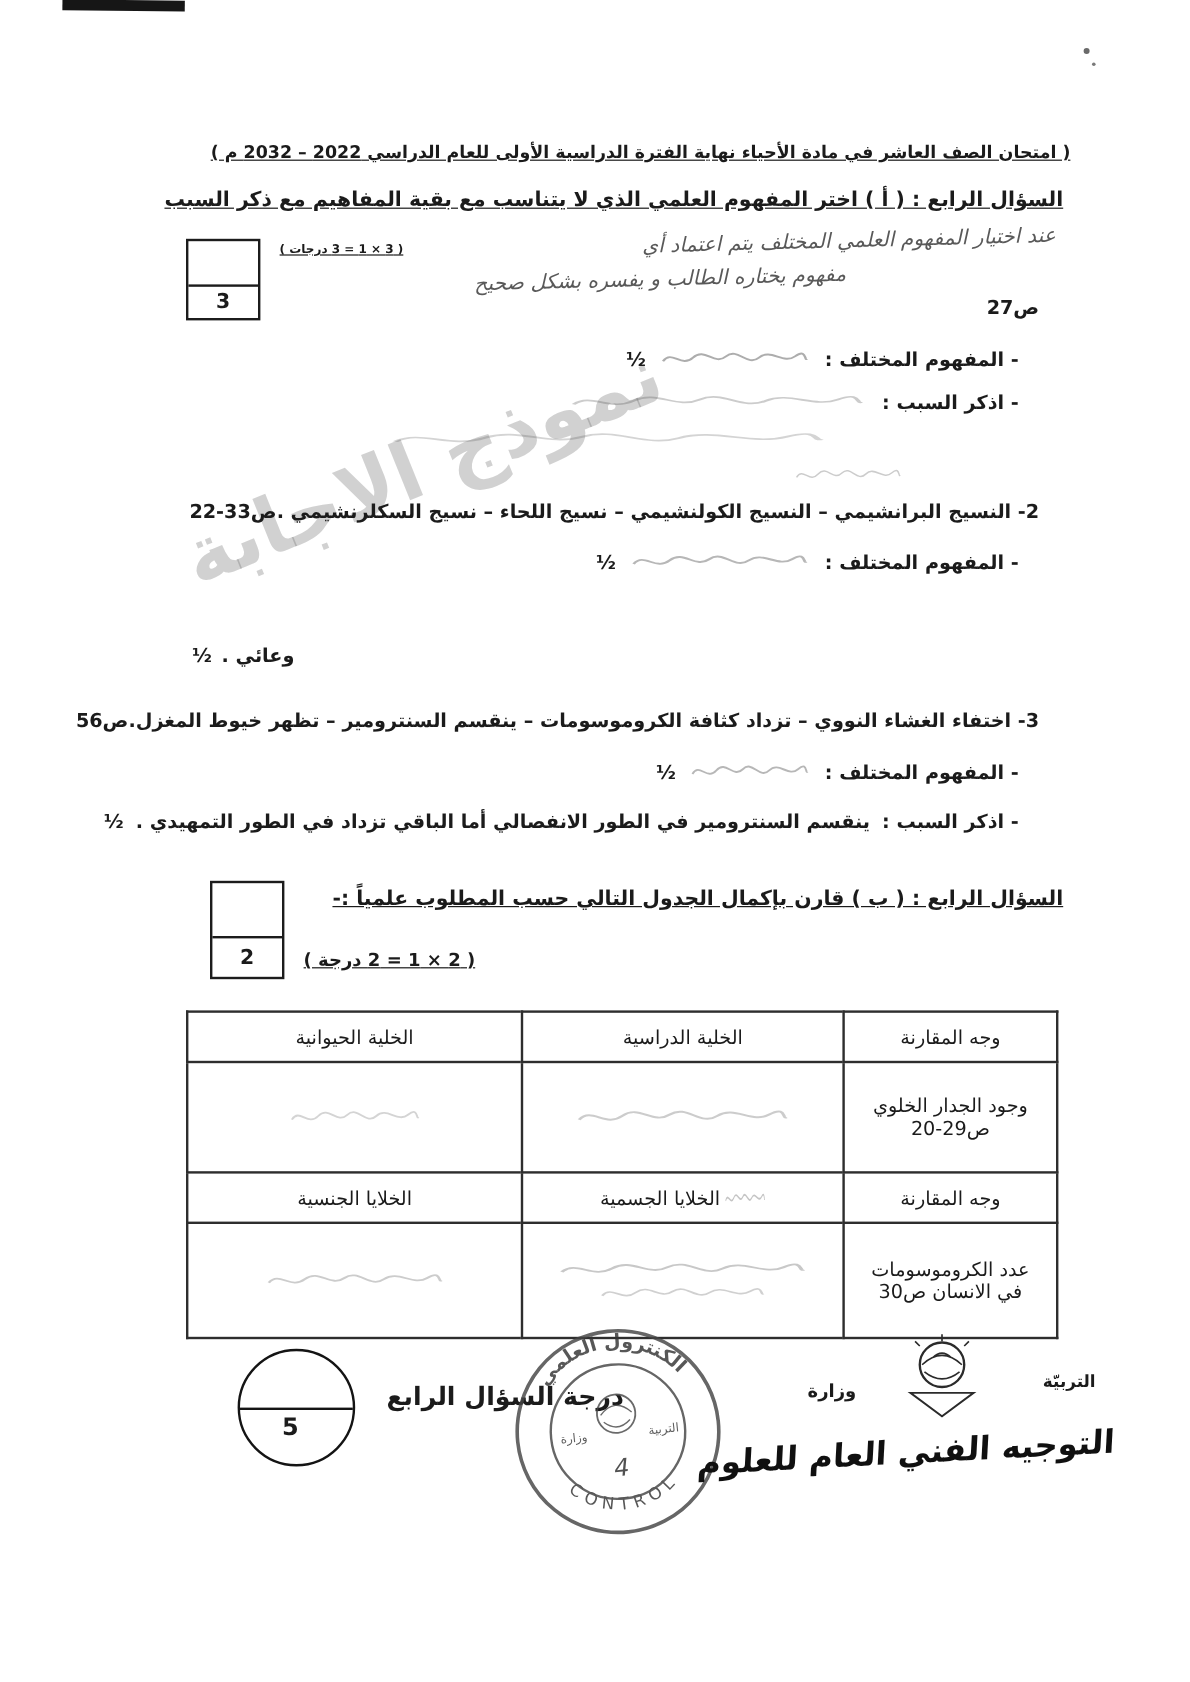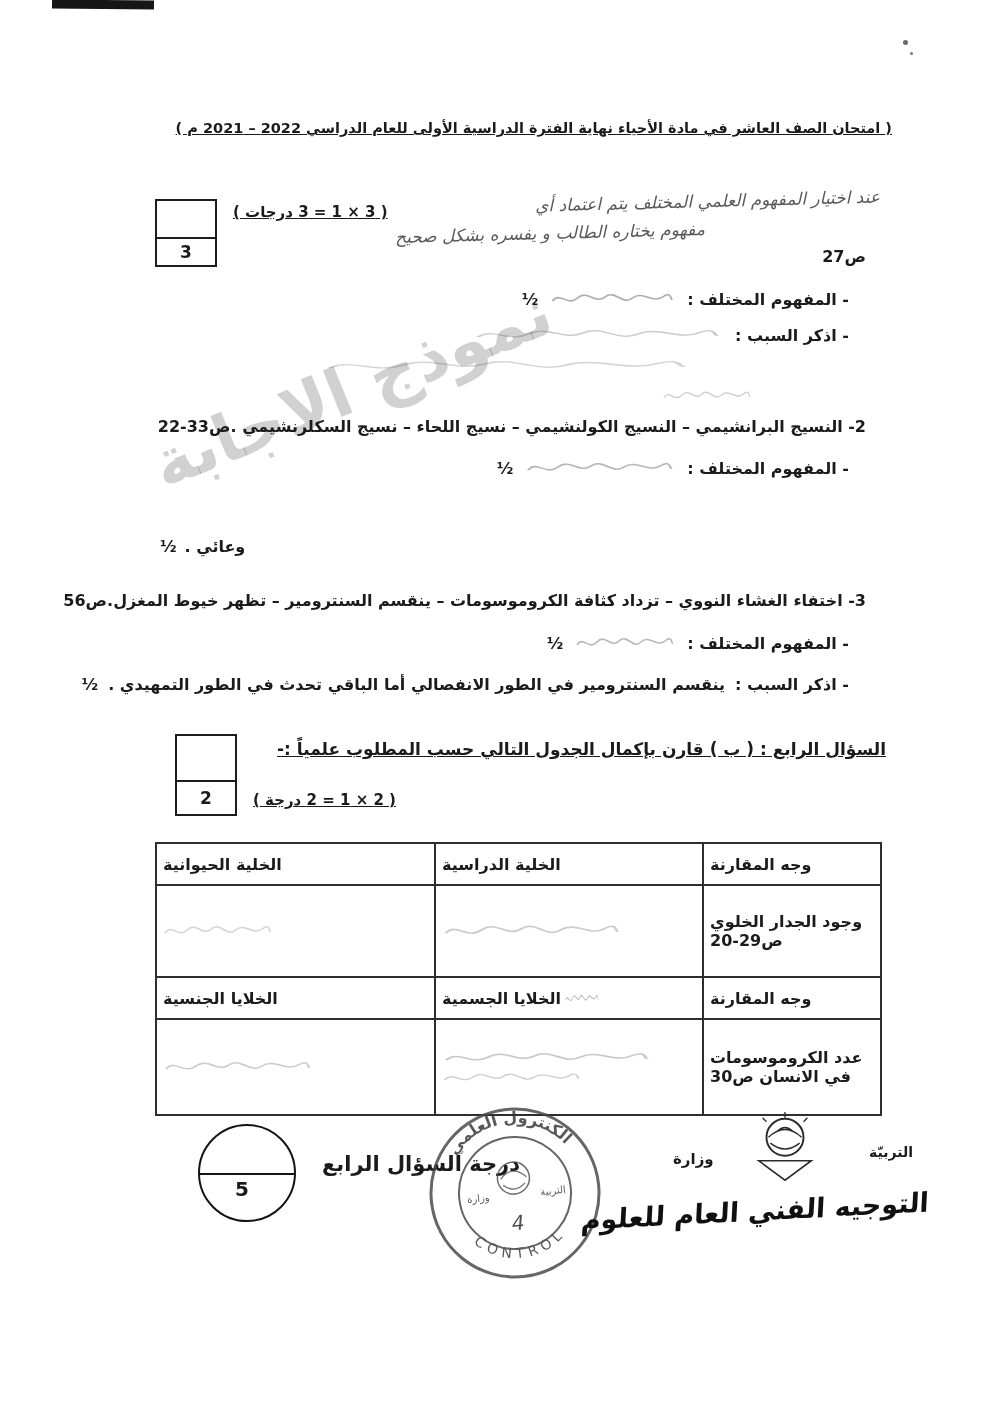--- a/index.html
+++ b/index.html
@@ -13,48 +13,49 @@
   .hand{color:#3d3d3d;opacity:.85;font-style:italic;}
   .concept-line{display:flex;justify-content:space-between;align-items:baseline;direction:rtl;
                 font-weight:bold;font-size:16px;white-space:nowrap;}
   .answer-line{display:flex;align-items:center;direction:rtl;gap:12px;font-weight:bold;font-size:16px;white-space:nowrap;}
   .score-box{border:2px solid #1c1c1c;display:flex;flex-direction:column;background:#fff;}
   .score-box .top{flex:1.35;border-bottom:2px solid #1c1c1c;}
   .score-box .bottom{flex:1;display:flex;align-items:center;justify-content:center;font-weight:bold;font-size:17px;}
   .watermark{font-size:66px;font-weight:bold;color:rgba(104,104,104,0.30);transform:rotate(-22deg);
              letter-spacing:8px;white-space:nowrap;}
   table.cmp{border-collapse:collapse;direction:rtl;width:725px;table-layout:fixed;}
-  table.cmp td{border:2px solid #2e2e2e;text-align:left;vertical-align:middle;font-weight:bold;
+  table.cmp td{border:2px solid #2e2e2e;text-align:center;vertical-align:middle;font-weight:normal;
                font-size:16px;padding:4px 6px;}
   .scrib{display:inline-block;vertical-align:middle;}
   .score-circle{width:94px;height:94px;border:2.5px solid #141414;border-radius:50%;position:relative;background:#fff;}
   .score-circle .mid{position:absolute;left:0;right:0;top:50%;border-top:2px solid #141414;}
   .score-circle .val{position:absolute;left:0;right:10px;top:54%;text-align:center;font-size:20px;font-weight:bold;}
   .signature{font-size:27px;font-weight:bold;color:#101010;transform:rotate(-3deg) skewX(-6deg);
              letter-spacing:1px;white-space:nowrap;}
   .artifact{background:#161616;}
 </style>
 </head>
 <body>
 
 <div class="page">
 
   <div class="abs artifact" style="left:52px;top:0;width:102px;height:9px;transform:rotate(.6deg);"></div>
   <div class="abs" style="left:903px;top:40px;width:5px;height:5px;border-radius:50%;background:#6a6a6a;"></div>
   <div class="abs" style="left:910px;top:52px;width:3px;height:3px;border-radius:50%;background:#7a7a7a;"></div>
 
-  <div class="abs rtl b u nowrap" style="left:186px;top:120px;width:706px;text-align:center;font-size:14.5px;">( امتحان الصف العاشر في مادة الأحياء نهاية الفترة الدراسية الأولى للعام الدراسي 2022 – 2021 م )</div>
+  <div class="abs rtl b u nowrap" style="left:186px;top:120px;width:706px;text-align:center;font-size:14.5px;">( امتحان الصف العاشر في مادة الأحياء نهاية الفترة الدراسية الأولى للعام الدراسي 2022 – 2032 م )</div>
 
   <div class="abs rtl watermark" style="left:140px;top:350px;">نموذج الاجابة</div>
 
+  <div class="abs rtl b u nowrap" style="right:106px;top:157px;font-size:17px;">السؤال الرابع : ( أ ) اختر المفهوم العلمي الذي لا يتناسب مع بقية المفاهيم مع ذكر السبب</div>
 
   <div class="abs rtl hand nowrap" style="right:112px;top:191px;font-size:17px;transform:rotate(-1.5deg);">عند اختيار المفهوم العلمي المختلف يتم اعتماد أي</div>
   <div class="abs rtl hand nowrap" style="right:287px;top:223px;font-size:17px;transform:rotate(-1.5deg);">مفهوم يختاره الطالب و يفسره بشكل صحيح</div>
 
-  <div class="abs rtl b u nowrap" style="left:233px;top:203px;font-size:15px;">( 3 × 1 = 3 درجات )</div>
+  <div class="abs rtl b u nowrap" style="left:233px;top:203px;font-size:10px;">( 3 × 1 = 3 درجات )</div>
 
   <div class="abs score-box" style="left:155px;top:199px;width:58px;height:64px;">
     <div class="top"></div>
     <div class="bottom">3</div>
   </div>
 
   <div class="abs concept-line" style="right:126px;left:296px;top:247px;">
     <span>ص27</span>
   </div>
   <div class="abs answer-line" style="right:143px;top:289px;">
@@ -99,21 +100,21 @@
   </div>
   <div class="abs answer-line" style="right:143px;top:633px;">
     <span>- المفهوم المختلف :</span>
     <svg class="scrib" viewBox="0 0 100 20" preserveAspectRatio="none" style="width:100px;height:20px;">
       <path d="M2 12 C8 2 14 18 22 9 S36 16 44 8 S58 17 66 9 S82 15 90 8 S96 12 98 10" fill="none" stroke="#4a4a4a" stroke-width="1.6" opacity="0.40"></path>
     </svg>
     <span>½</span>
   </div>
   <div class="abs answer-line" style="right:143px;top:675px;gap:10px;">
     <span>- اذكر السبب :</span>
-    <span>ينقسم السنترومير في الطور الانفصالي أما الباقي تحدث في الطور التمهيدي .</span>
+    <span>ينقسم السنترومير في الطور الانفصالي أما الباقي تزداد في الطور التمهيدي .</span>
     <span>½</span>
   </div>
 
   <div class="abs rtl b u nowrap" style="right:106px;top:739px;font-size:17px;">السؤال الرابع : ( ب ) قارن بإكمال الجدول التالي حسب المطلوب علمياً :-</div>
 
   <div class="abs score-box" style="left:175px;top:734px;width:58px;height:78px;">
     <div class="top"></div>
     <div class="bottom">2</div>
   </div>
 

